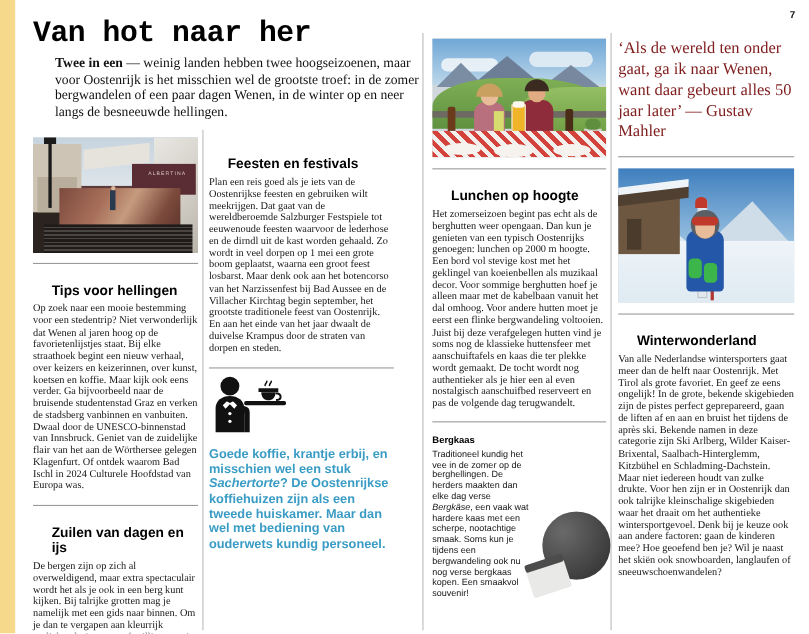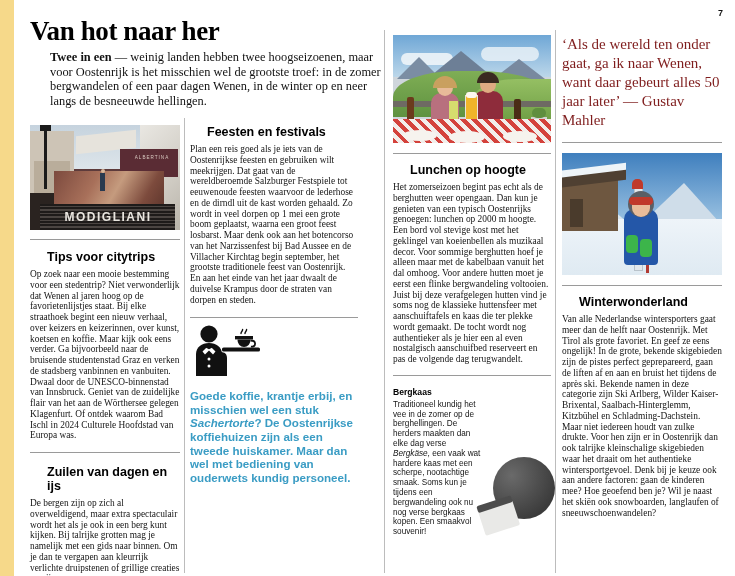--- a/index.html
+++ b/index.html
@@ -13,38 +13,38 @@
 
   
   .bleed{position:absolute;left:0;top:0;width:14px;height:576px;background:#f6d98a;}
   .bleed-inner{position:absolute;left:14px;top:0;width:8px;height:576px;background:#ffffff;}
 
   .folio{position:absolute;right:12px;top:8px;font-family:"Liberation Sans",sans-serif;
          font-weight:bold;font-size:9px;color:#111;}
 
   
   .headline{position:absolute;left:30px;top:16px;width:520px;
-            font-family:Liberation Serif, serif;font-weight:bold;
+            font-family:Liberation Mono, monospace;font-weight:bold;
             font-size:27px;line-height:30px;letter-spacing:-0.4px;color:#000;}
 
   .standfirst{position:absolute;left:30px;top:50px;width:340px;
               font-size:12.4px;line-height:14.6px;color:#111;margin-left:20px;}
   .standfirst b{font-weight:bold;}
 
   
   .col{position:absolute;}
   .col1{left:30px;top:125px;width:150px;}
   .col2{left:190px;top:125px;width:168px;}
   .col3{left:393px;top:35px;width:158px;}
   .col4{left:562px;top:35px;width:160px;}
 
   .rule-v{position:absolute;width:1px;background:#bcbcbc;}
 
   h2.sec{font-family:"Liberation Sans",sans-serif;font-weight:bold;
-         font-size:12.5px;line-height:14px;margin:0 0 5px 0;color:#000;padding-left:17px;}
+         font-size:12.5px;line-height:14px;margin:17px 0 5px 0;color:#000;padding-left:17px;}
   p.body{margin:0;font-size:9.4px;line-height:10.75px;text-align:left;color:#151515;}
 
   .hr{height:1px;background:#9a9a9a;margin:9px 0 10px 0;}
 
   
   .photo{position:relative;overflow:hidden;background:#cfd6dc;}
 
   
   .ph-vienna{width:150px;height:105px;
     background:
@@ -187,26 +187,25 @@
       <div class="vn-sky"></div>
       <div class="vn-bldgL"></div>
       <div class="vn-bldgR"></div>
       <div class="vn-canopy"></div>
       <div class="vn-lamp"></div>
       <div class="vn-art2"></div>
       <div class="vn-albertina">ALBERTINA</div>
       <div class="vn-art"></div>
       <div class="vn-person"></div>
       <div class="vn-steps"></div>
-      <div class="vn-word">MODIGLIANI</div>
     </div>
 
     <div class="hr"></div>
 
-    <h2 class="sec">Tips voor citytrips</h2>
+    <h2 class="sec">Tips voor hellingen</h2>
     <p class="body">Op zoek naar een mooie bestemming voor een stedentrip? Niet verwonderlijk dat Wenen al jaren hoog op de favorietenlijstjes staat. Bij elke straathoek begint een nieuw verhaal, over keizers en keizerinnen, over kunst, koetsen en koffie. Maar kijk ook eens verder. Ga bijvoorbeeld naar de bruisende studentenstad Graz en verken de stadsberg vanbinnen en vanbuiten. Dwaal door de UNESCO-binnenstad van Innsbruck. Geniet van de zuidelijke flair van het aan de Wörthersee gelegen Klagenfurt. Of ontdek waarom Bad Ischl in 2024 Culturele Hoofdstad van Europa was.</p>
 
     <div class="hr" style="margin:11px 0 12px 0;"></div>
 
     <h2 class="sec">Zuilen van dagen en ijs</h2>
     <p class="body">De bergen zijn op zich al overweldigend, maar extra spectaculair wordt het als je ook in een berg kunt kijken. Bij talrijke grotten mag je namelijk met een gids naar binnen. Om je dan te vergapen aan kleurrijk verlichte druipstenen of grillige creaties van ijs.</p>
   </div>
 
   <div class="col col2">
     <h2 class="sec">Feesten en festivals</h2>

